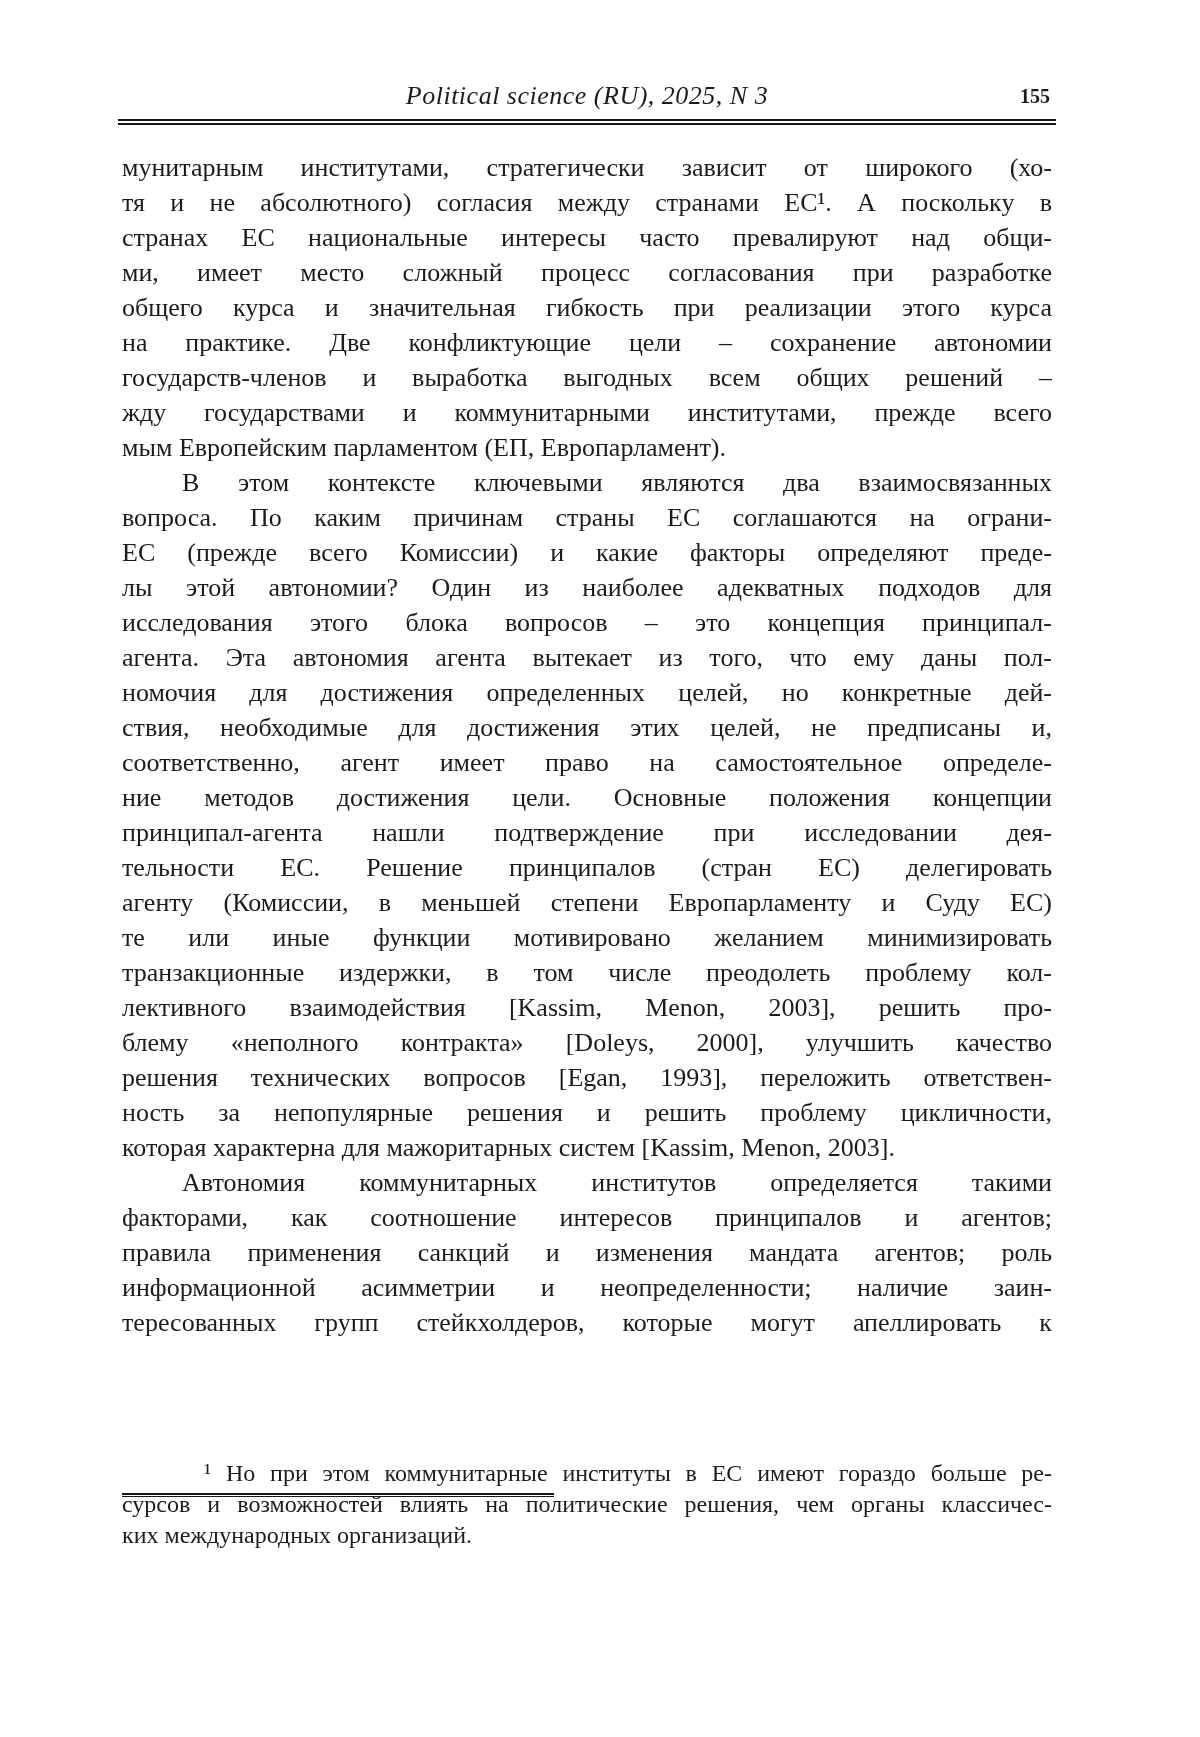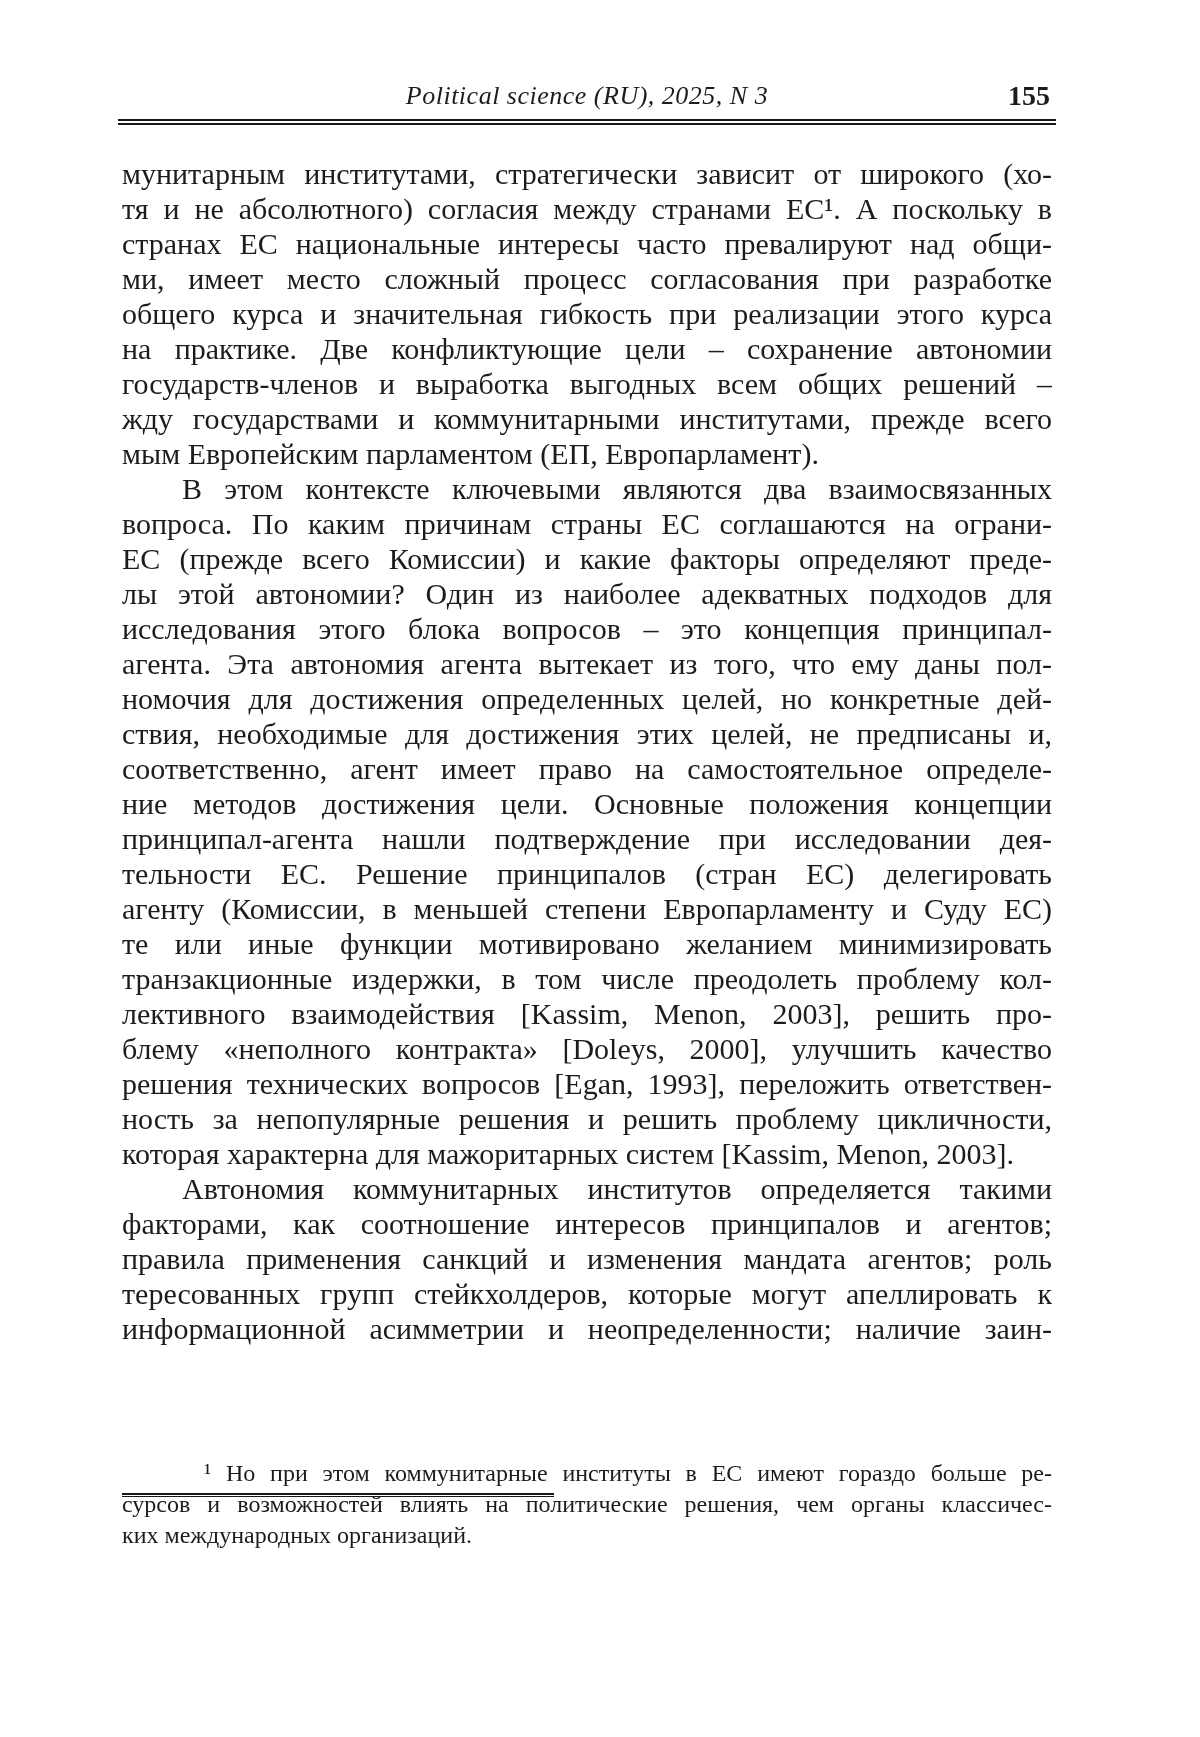--- a/index.html
+++ b/index.html
@@ -25,40 +25,39 @@
     font-style: italic;
     font-size: 26px;
     line-height: 32px;
     letter-spacing: 0.5px;
   }
   .page-number {
     position: absolute;
     right: 2px;
     top: 0;
     font-weight: bold;
-    font-size: 28px;
+    font-size: 20px;
     line-height: 32px;
   }
   .header-rule {
     position: absolute;
     left: 118px;
     top: 119px;
     width: 938px;
     height: 2px;
     border-top: 2px solid #181818;
     border-bottom: 2px solid #181818;
   }
   .body-text {
     position: absolute;
     left: 122px;
     top: 150px;
     width: 930px;
-    font-size: 30px;
+    font-size: 26px;
     line-height: 35px;
-    margin-top: 6px;
   }
   .paragraph { margin: 0; padding: 0; }
   .line {
     text-align: justify;
     text-align-last: justify;
     height: 35px;
     overflow: hidden;
     white-space: normal;
   }
   .line.final { text-align-last: left; }
@@ -126,22 +125,22 @@
         <div class="line">лективного взаимодействия [Kassim, Menon, 2003], решить про-</div>
         <div class="line">блему «неполного контракта» [Doleys, 2000], улучшить качество</div>
         <div class="line">решения технических вопросов [Egan, 1993], переложить ответствен-</div>
         <div class="line">ность за непопулярные решения и решить проблему цикличности,</div>
         <div class="line final">которая характерна для мажоритарных систем [Kassim, Menon, 2003].</div>
       </div>
     <div class="paragraph">
         <div class="line indent">Автономия коммунитарных институтов определяется такими</div>
         <div class="line">факторами, как соотношение интересов принципалов и агентов;</div>
         <div class="line">правила применения санкций и изменения мандата агентов; роль</div>
+        <div class="line">информационной асимметрии и неопределенности; наличие заин-</div>
         <div class="line">тересованных групп стейкхолдеров, которые могут апеллировать к</div>
-        <div class="line">информационной асимметрии и неопределенности; наличие заин-</div>
       </div>
   </div>
 
   <div class="footnote-rule"></div>
 
   <div class="footnote">
       <div class="line indent">¹ Но при этом коммунитарные институты в ЕС имеют гораздо больше ре-</div>
       <div class="line">сурсов и возможностей влиять на политические решения, чем органы классичес-</div>
       <div class="line final">ких международных организаций.</div>
     </div>

